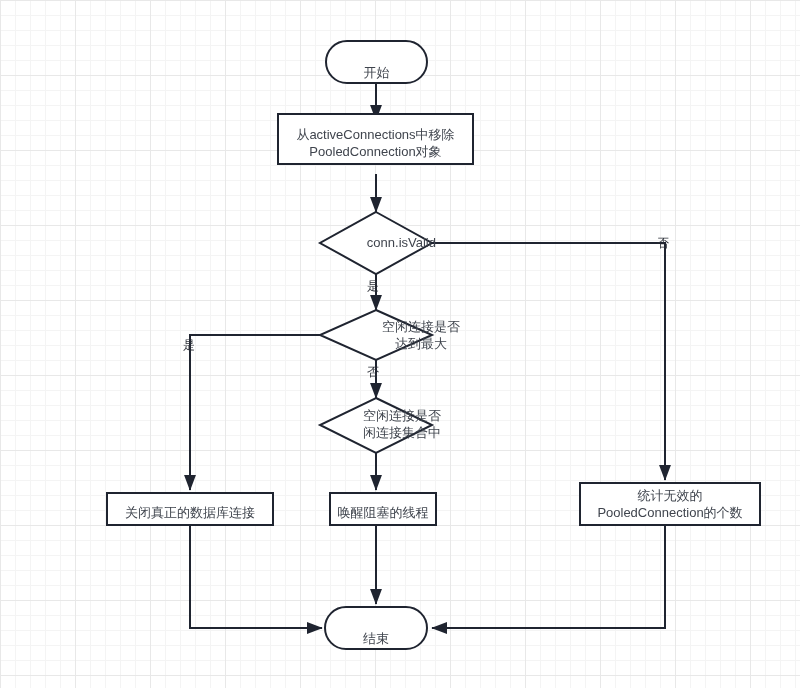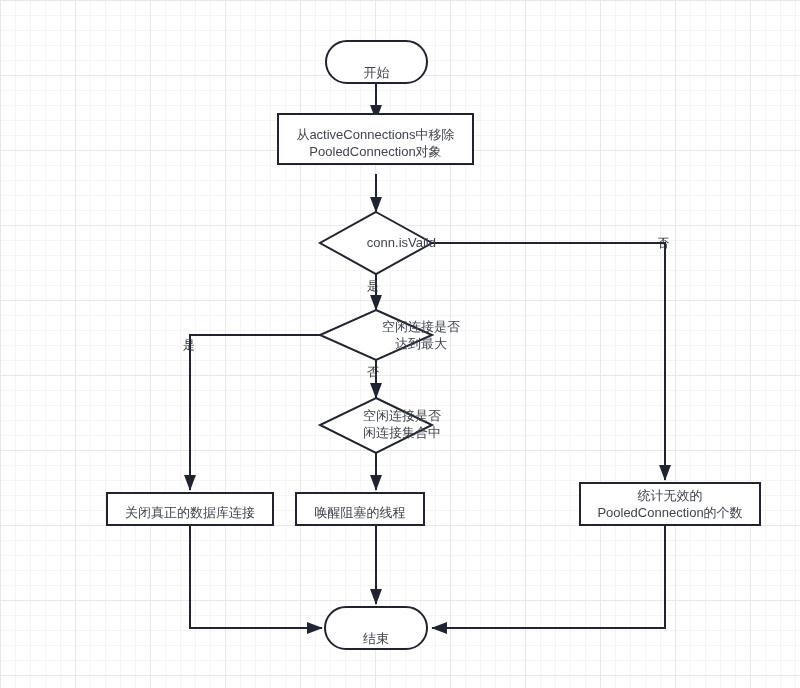--- a/index.html
+++ b/index.html
@@ -133,21 +133,21 @@
 
   <div class="node-decision-label" style="left:311px; top:406px; width:130px; height:38px; white-space:pre-line;">
     <span>空闲连接是否
 闲连接集合中</span>
   </div>
 
   <div class="node node-process" style="left:106px; top:492px; width:168px; height:34px;">
     <span>关闭真正的数据库连接</span>
   </div>
 
-  <div class="node node-process" style="left:295px; top:492px; width:130px; height:34px;">
+  <div class="node node-process" style="left:329px; top:492px; width:108px; height:34px;">
     <span>唤醒阻塞的线程</span>
   </div>
 
   <div class="node node-process" style="left:579px; top:482px; width:182px; height:44px; white-space:pre-line;">
     <span>统计无效的
 PooledConnection的个数</span>
   </div>
 
   <div class="node node-terminator" style="left:324px; top:606px; width:104px; height:44px;">
     <span>结束</span>

